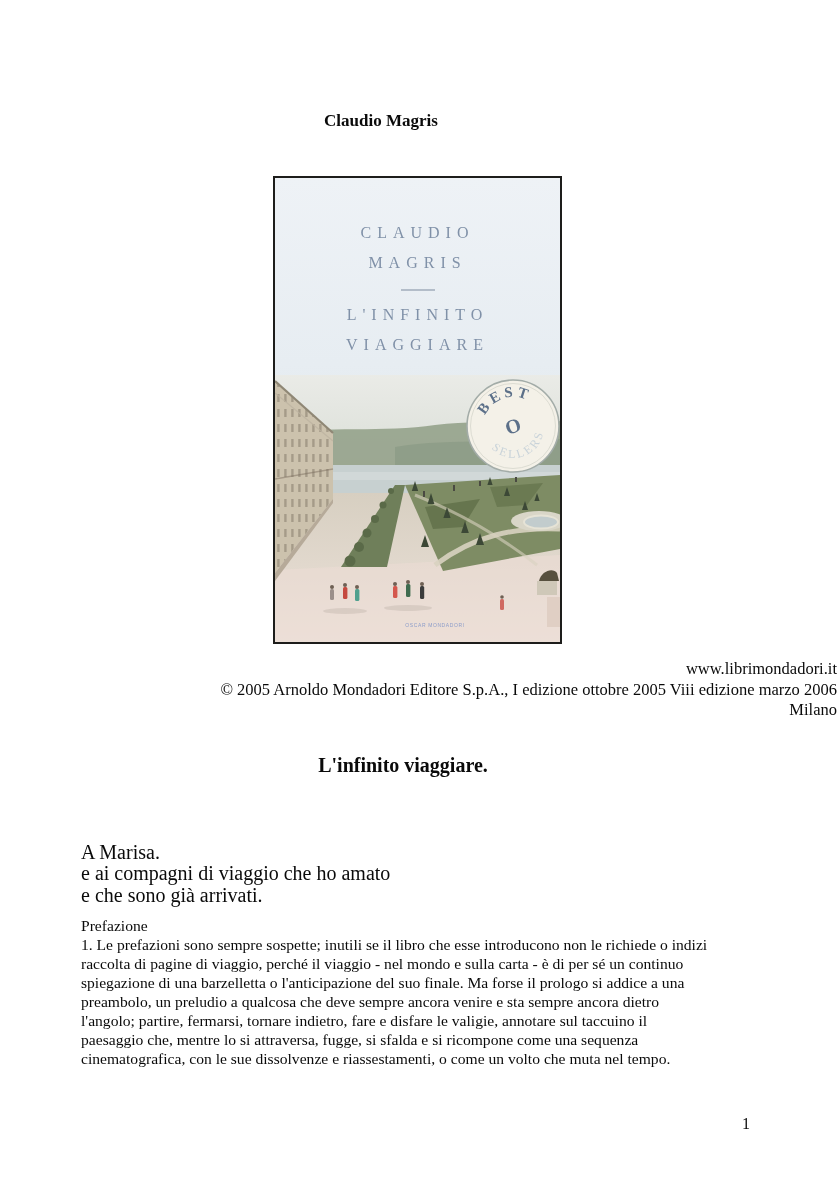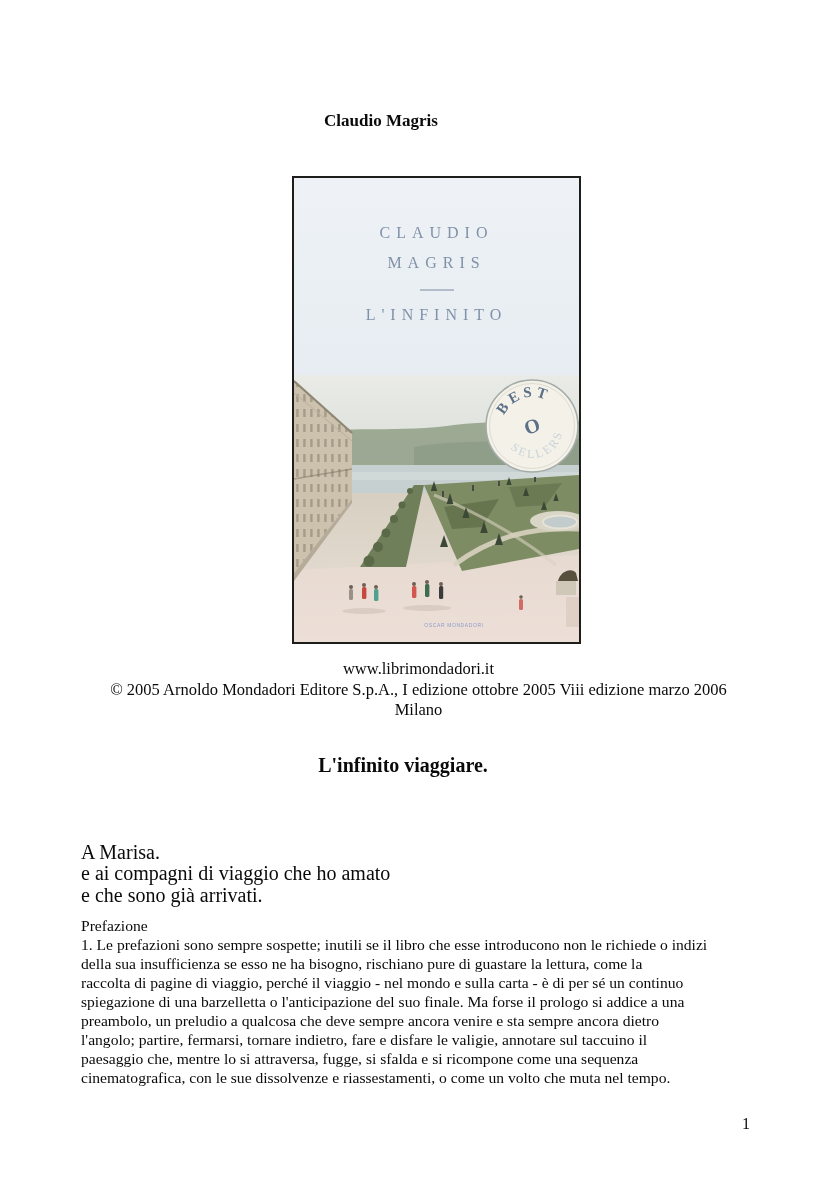--- a/index.html
+++ b/index.html
@@ -8,30 +8,30 @@
     font-family:"Liberation Serif", serif;color:#0a0a0a;overflow:hidden;
   }
 
   
   .doc-header{position:absolute;top:111px;left:0;width:762px;text-align:center;
     font-weight:bold;font-size:17px;line-height:20px;}
 
   
   .cover{position:absolute;left:273px;top:176px;width:285px;height:464px;
     border:2px solid #1d1d1b;overflow:hidden;
-    background:linear-gradient(180deg,#eef2f6 0%,#e7edf2 40%,#dfe7ec 70%);margin-left:19px;}
+    background:linear-gradient(180deg,#eef2f6 0%,#e7edf2 40%,#dfe7ec 70%);}
   .cover-text{position:absolute;top:0;left:0;right:0;text-align:center;
     color:#8091a8;font-size:16px;letter-spacing:6px;line-height:30px;}
   .cover-author{margin-top:40px;}
   .cover-divider{width:34px;height:2px;background:#b3bdc9;margin:11px auto 9px;}
   .photo{position:absolute;left:0;bottom:0;width:285px;height:267px;display:block;}
   .stamp{position:absolute;left:190px;top:200px;width:96px;height:96px;}
 
   
-  .pub-block{position:absolute;top:659px;left:0;width:837px;text-align:center;
+  .pub-block{position:absolute;top:659px;left:0;width:837px;text-align:right;
     font-size:16.5px;line-height:20.5px;}
 
   
   .book-heading{position:absolute;top:754px;left:0;width:806px;text-align:center;
     font-weight:bold;font-size:20px;}
 
   
   .dedication{position:absolute;left:81px;top:842px;font-size:20px;line-height:21.3px;}
 
   
@@ -49,20 +49,21 @@
 
 <div class="cover">
   <div class="cover-text">
     <div class="cover-author">
       <div>CLAUDIO</div>
       <div>MAGRIS</div>
     </div>
     <div class="cover-divider"></div>
     <div class="cover-title">
       <div>L'INFINITO</div>
+      <div>VIAGGIARE</div>
     </div>
   </div>
 
   <svg class="photo" viewBox="0 0 285 267" xmlns="http://www.w3.org/2000/svg">
     <defs>
       <linearGradient id="skyG" x1="0" y1="0" x2="0" y2="1">
         <stop offset="0" stop-color="#eaebe7"></stop>
           <stop offset="1" stop-color="#d8ddd5"></stop>
       </linearGradient>
       <linearGradient id="groundG" x1="0" y1="0" x2="0" y2="1">
@@ -194,21 +195,20 @@
 
 <div class="dedication">
   <div>A Marisa.</div>
   <div>e ai compagni di viaggio che ho amato</div>
   <div>e che sono già arrivati.</div>
 </div>
 
 <div class="preface">
   <div>Prefazione</div>
   <div>1. Le prefazioni sono sempre sospette; inutili se il libro che esse introducono non le richiede o indizi</div>
-  <div>della sua insufficienza se esso ne ha bisogno, rischiano pure di guastare la lettura, come la</div>
   <div>raccolta di pagine di viaggio, perché il viaggio - nel mondo e sulla carta - è di per sé un continuo</div>
   <div>spiegazione di una barzelletta o l'anticipazione del suo finale. Ma forse il prologo si addice a una</div>
   <div>preambolo, un preludio a qualcosa che deve sempre ancora venire e sta sempre ancora dietro</div>
   <div>l'angolo; partire, fermarsi, tornare indietro, fare e disfare le valigie, annotare sul taccuino il</div>
   <div>paesaggio che, mentre lo si attraversa, fugge, si sfalda e si ricompone come una sequenza</div>
   <div>cinematografica, con le sue dissolvenze e riassestamenti, o come un volto che muta nel tempo.</div>
 </div>
 
 <div class="page-number">1</div>
 

